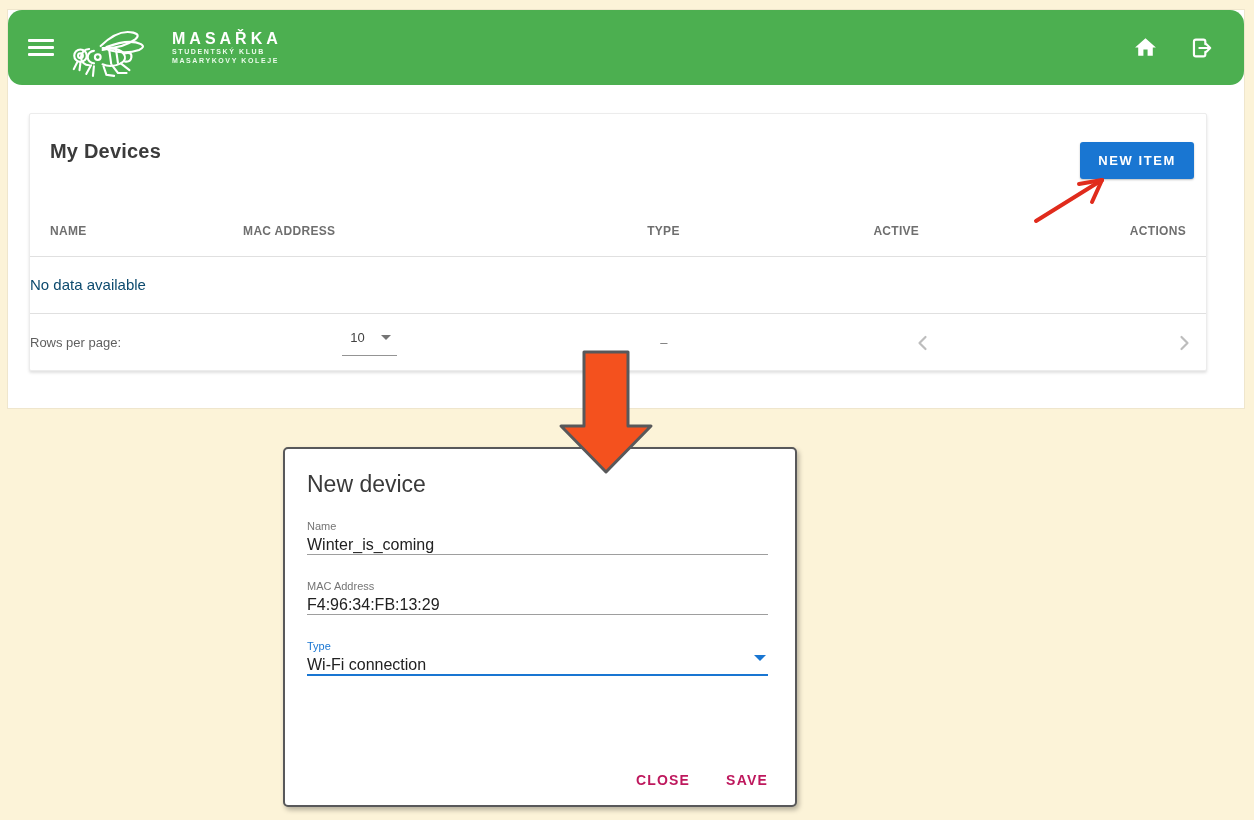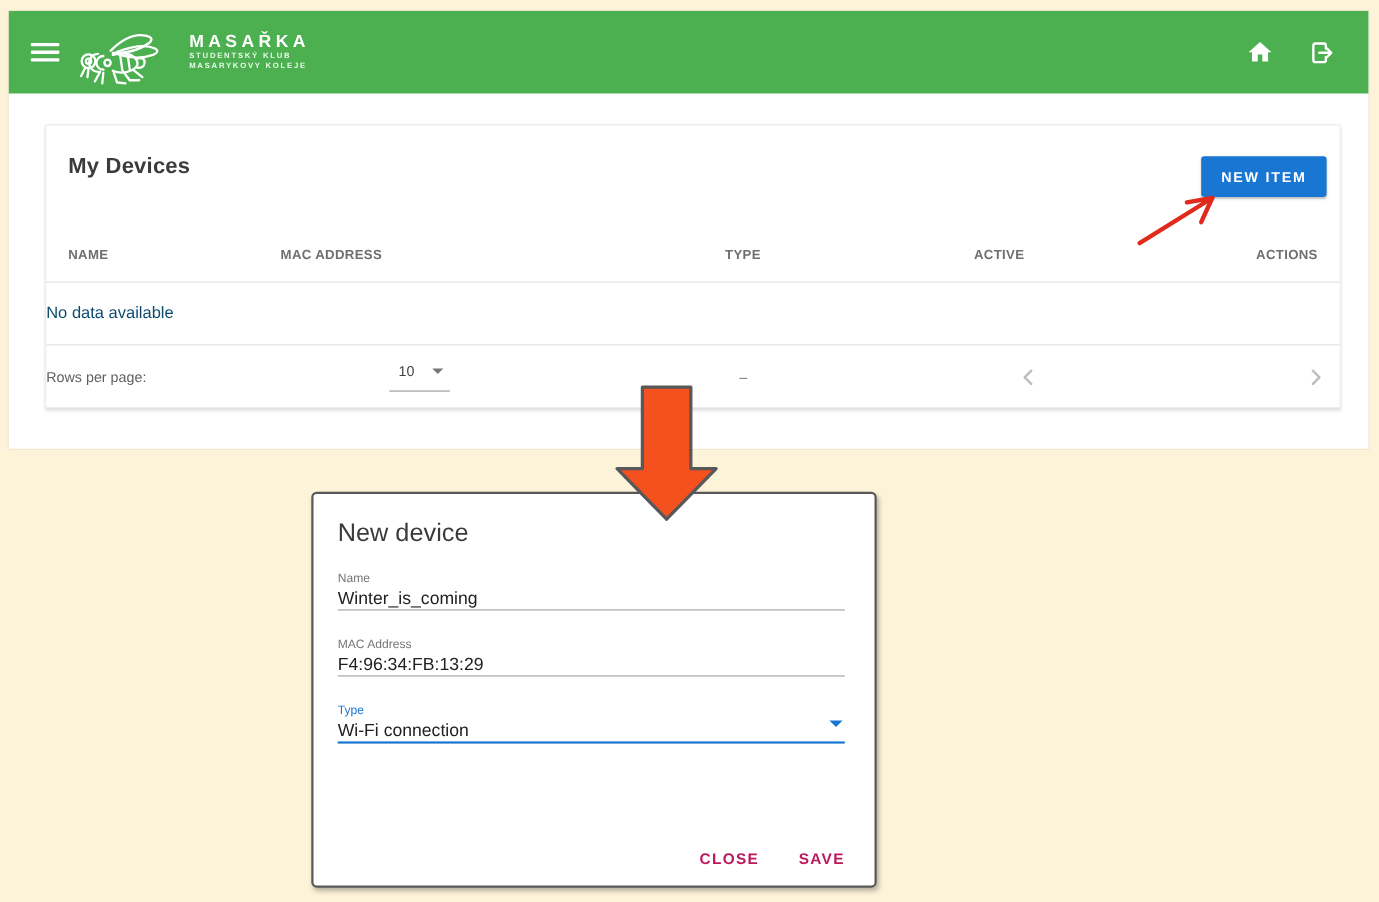--- a/index.html
+++ b/index.html
@@ -15,35 +15,35 @@
   .app-window {
     position:absolute; left:8px; top:10px;
     width:1236px; height:398px;
     background:#ffffff;
     box-shadow:0 0 0 1px rgba(0,0,0,0.05);
   }
 
   
   .appbar {
     position:relative; height:75px; background:#4caf50;
-    display:flex; align-items:center; color:#fff;
+    display:flex; align-items:center; color:#fff;border-radius:14px;
   }
   .hamburger { margin-left:20px; width:26px; cursor:pointer; }
   .hamburger span { display:block; height:3px; background:#fff; border-radius:1px; margin:4px 0; }
   .brand { display:flex; align-items:center; margin-left:14px; }
   .fly { width:96px; height:62px; }
   .brand-text { margin-left:8px; }
   .brand-title { font-size:16px; font-weight:700; letter-spacing:4px; line-height:17px; }
   .brand-sub { font-size:7px; font-weight:700; letter-spacing:1.6px; color:#eafbea; line-height:8px; margin-top:1px; }
   .appbar-actions { margin-left:auto; margin-right:30px; display:flex; align-items:center; gap:30px; }
   .icon-btn { width:26px; height:26px; display:flex; align-items:center; justify-content:center; cursor:pointer; }
 
   
   .card {
-    position:absolute; left:33px; top:103px;
+    position:absolute; left:21px; top:103px;
     width:1178px; height:258px;
     background:#fff;
     border:1px solid #ececec;
     border-radius:2px;
     box-shadow:0 2px 3px rgba(0,0,0,0.12);
   }
   .card-head {
     height:92px; display:flex; align-items:flex-start;
     justify-content:space-between; padding:26px 12px 0 20px;
   }

